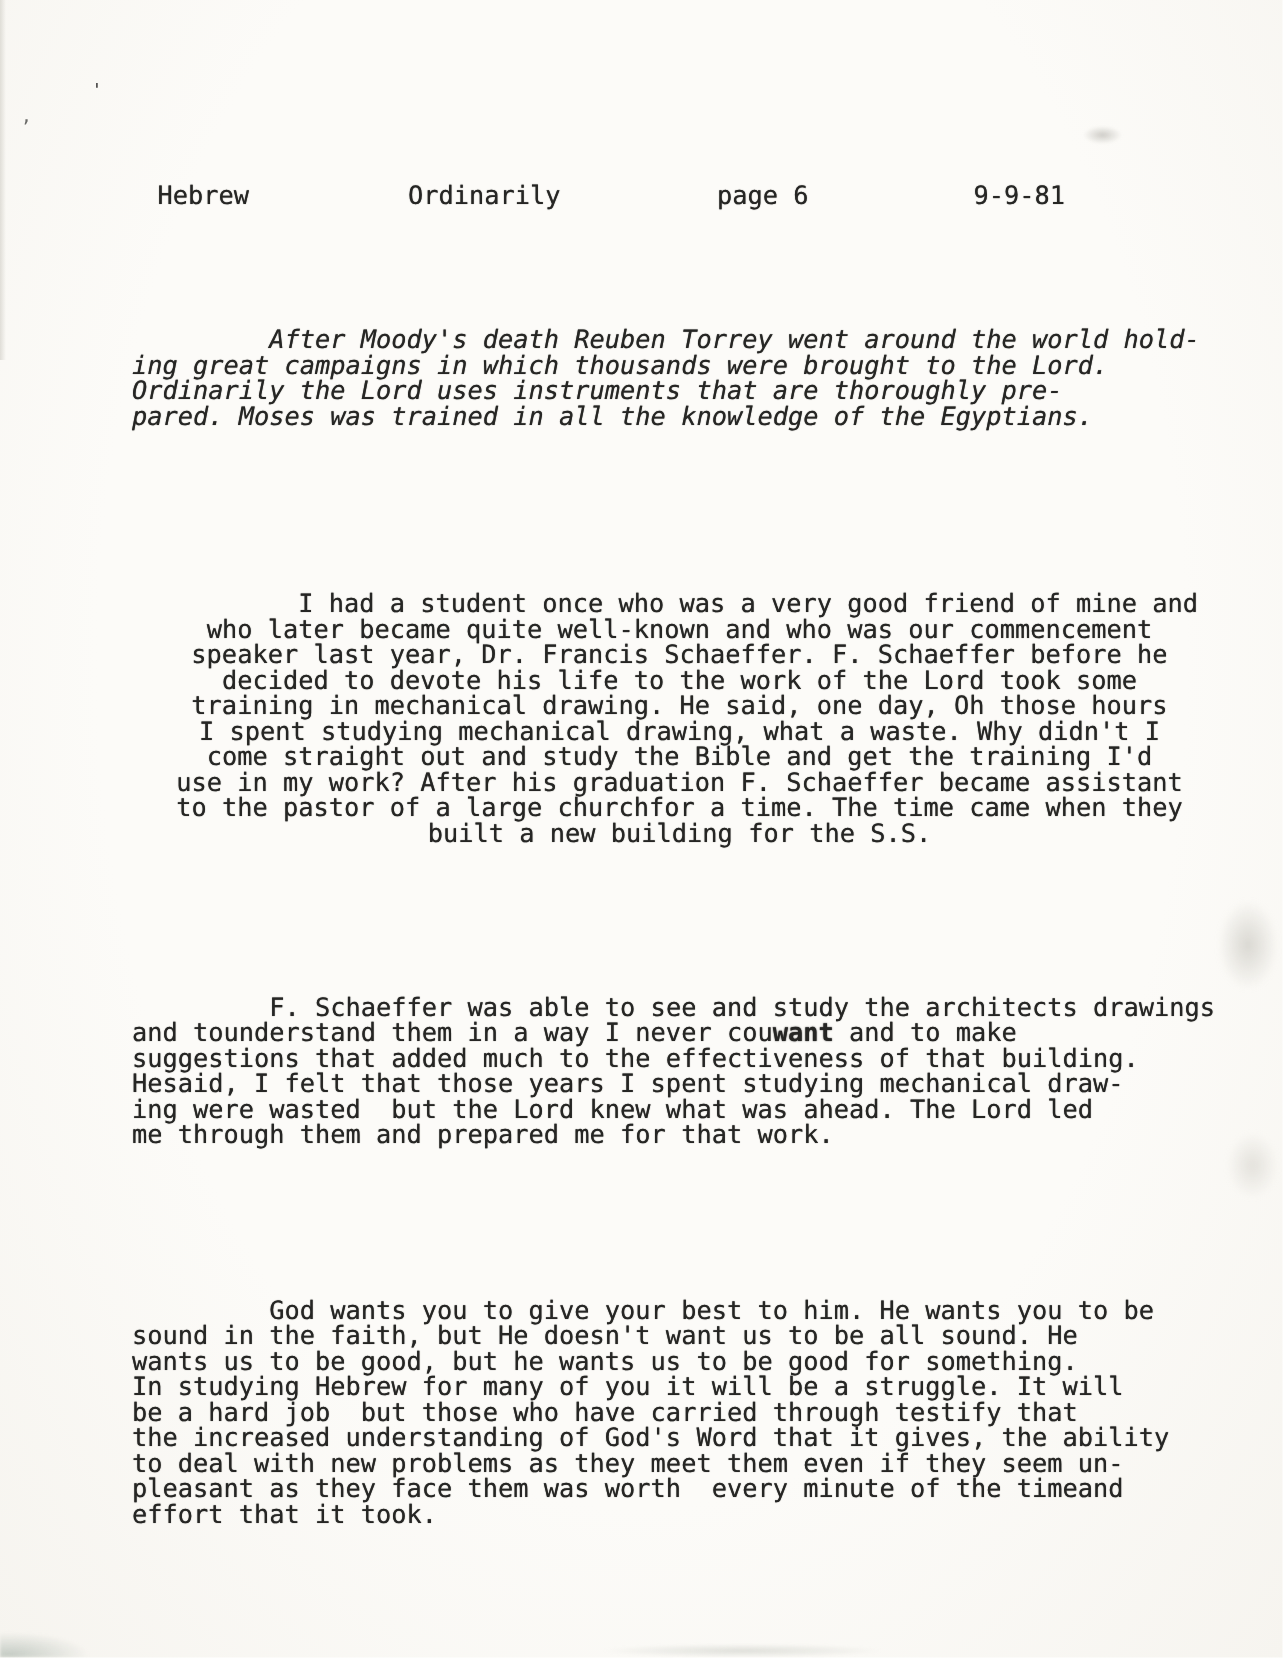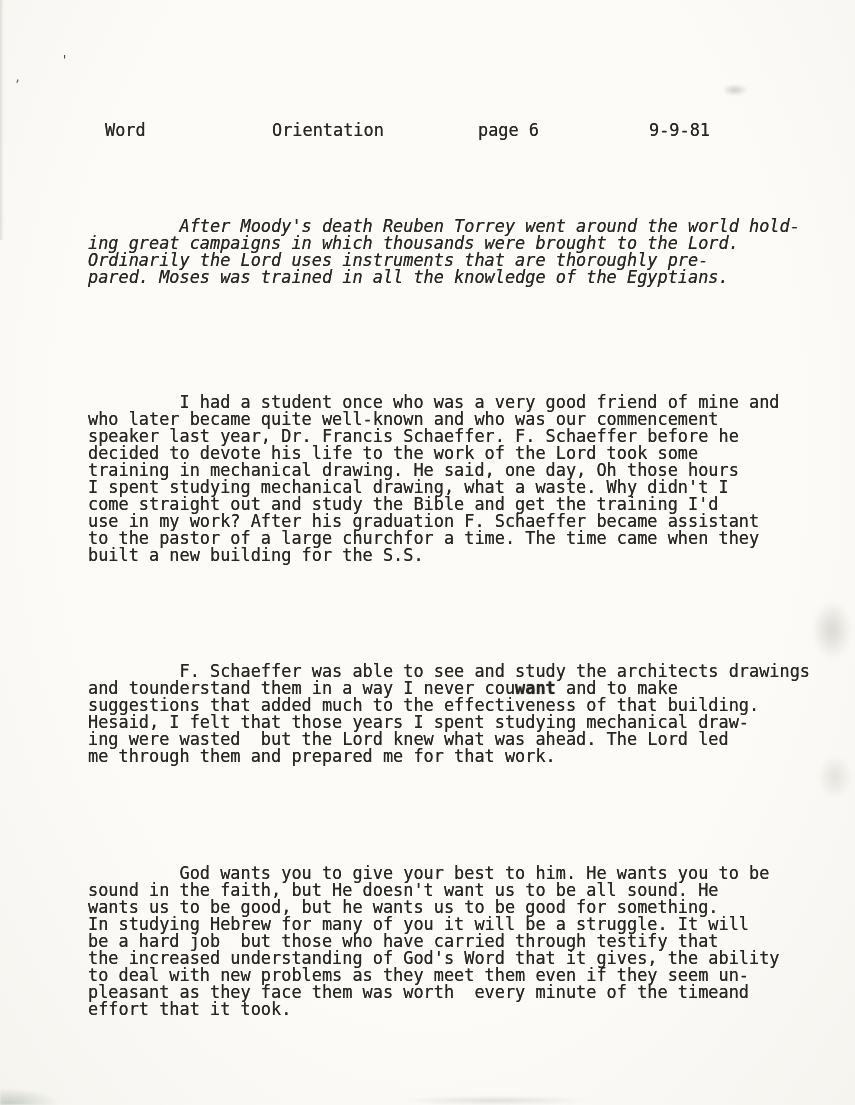--- a/index.html
+++ b/index.html
@@ -45,21 +45,21 @@
   .hdr span { position: absolute; top: 0; }
   .hdr .h-name  { left: 17px; }
   .hdr .h-title { left: 184px; }
   .hdr .h-page  { left: 390px; }
   .hdr .h-date  { left: 561px; }
   p.para {
     margin: 0;
     white-space: pre;
   }
   p.p1 { margin-top: 11px; font-style: italic; }
-  p.p2 { margin-top: 23px; }
+  p.p2 { margin-top: 23px; text-align: center; }
   p.p3 { margin-top: 14px; }
   p.p4 { margin-top: 15px; }
   p.p5 { margin-top: 18px; }
   .struck {
     font-weight: bold;
     text-shadow: 0 0 1px rgba(20,20,18,0.9);
   }
   
   .smudge {
     position: absolute;
@@ -115,22 +115,22 @@
   <span class="smudge speck-comma">,</span>
   <div class="smudge smudge-topright"></div>
   <div class="smudge smudge-right"></div>
   <div class="smudge smudge-right2"></div>
   <div class="smudge smudge-bottomleft"></div>
   <div class="smudge smudge-bottom"></div>
 
   <div class="doc">
 
     <div class="hdr">
-      <span class="h-name">Word</span>
-      <span class="h-title">Orientation</span>
+      <span class="h-name">Hebrew</span>
+      <span class="h-title">Ordinarily</span>
       <span class="h-page">page 6</span>
       <span class="h-date">9-9-81</span>
     </div>
 
     <p class="para p1">
       <span>   After Moody's death Reuben Torrey went around the world hold-
 ing great campaigns in which thousands were brought to the Lord.
 Ordinarily the Lord uses instruments that are thoroughly pre-
 pared. Moses was trained in all the knowledge of the Egyptians.</span>
     </p>

